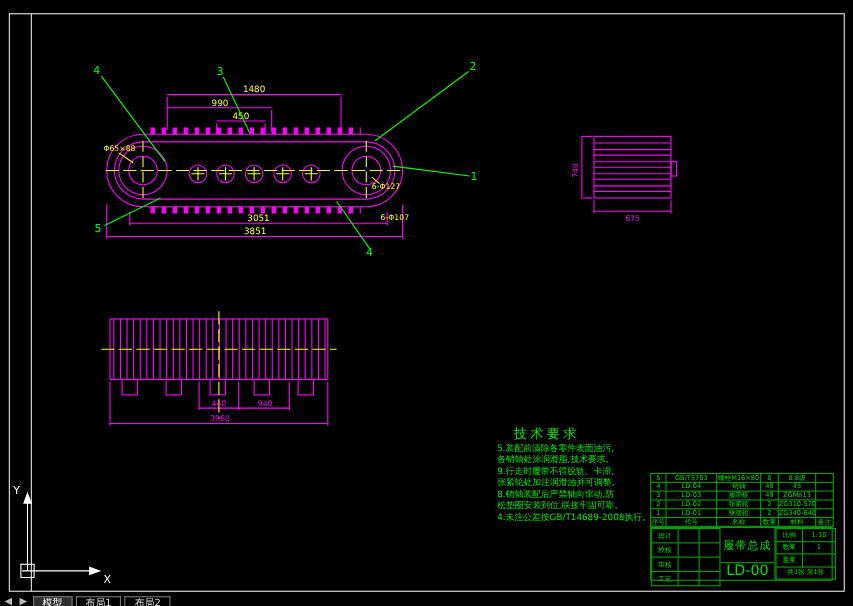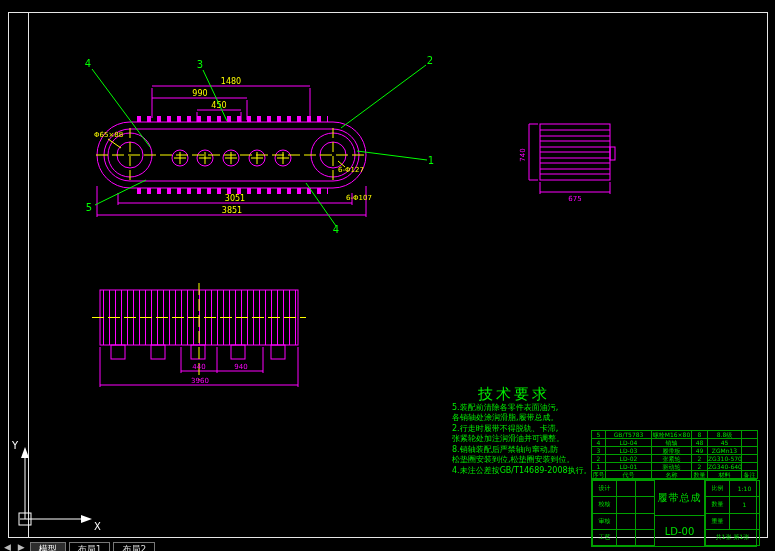--- a/index.html
+++ b/index.html
@@ -8,51 +8,51 @@
     position: relative; width: 775px; height: 551px;
     background: #000; overflow: hidden;
     font-family: "DejaVu Sans", "Liberation Sans", sans-serif;
   }
   .canvas { position: absolute; left: 0; top: 0; }
 
   .tech {
     position: absolute; left: 452px; top: 389px;
     color: #00ee00; font-size: 8px; line-height: 10.5px; white-space: nowrap;
   }
-  .tech .tech-title { font-size: 15px; letter-spacing: 3px; margin: 0 0 3px 26px; }
+  .tech .tech-title { font-size: 12px; letter-spacing: 3px; margin: 0 0 3px 15px; }
   .tech .tr-line { display: block; }
 
   table.parts {
     position: absolute; left: 591px; top: 430px; width: 166px;
     border-collapse: collapse; table-layout: fixed;
   }
   table.parts td {
     border: 1px solid #00a000; color: #00e000;
     font-size: 6px; line-height: 7px; height: 7px; padding: 0;
     text-align: center; white-space: nowrap; overflow: hidden;
   }
 
   .tblock {
-    position: absolute; left: 591px; top: 479px; width: 166px; height: 68px;
+    position: absolute; left: 591px; top: 479px; width: 166px; height: 49px;
     display: flex; border: 1px solid #00a000; color: #00e000;
   }
   .tb-left, .tb-right { border-collapse: collapse; table-layout: fixed; flex: none; }
   .tb-left { width: 62px; }
   .tb-left td, .tb-right td {
     border: 1px solid #00a000; color: #00e000; font-size: 6px;
     padding: 0; text-align: center; white-space: nowrap; overflow: hidden;
   }
   .tb-left td { height: 13px; }
   .tb-right td { height: 11px; }
   .tb-mid { width: 50px; flex: none; display: flex; flex-direction: column; border-right: 1px solid #00a000; }
   .tb-title {
     height: 36px; display: flex; align-items: center; justify-content: center;
     font-size: 10px; letter-spacing: 1px; border-bottom: 1px solid #00a000;
   }
-  .tb-dwg { flex: 1; display: flex; align-items: center; justify-content: center; font-size: 10px; }
+  .tb-dwg { flex: 1; display: flex; align-items: center; justify-content: center; font-size: 13px; }
   .tb-right { width: 54px; }
 
   .statusbar {
     position: absolute; left: 4px; top: 542px;
     display: flex; align-items: flex-start; gap: 3px;
     color: #ddd; font-size: 9px; line-height: 10px; white-space: nowrap;
   }
   .statusbar .nav { letter-spacing: 2px; color: #bbb; }
   .statusbar .tab { border: 1px solid #777; border-bottom: none; padding: 1px 8px 8px; }
   .statusbar .tab.active { background: #2e2e2e; color: #fff; }
@@ -209,25 +209,25 @@
       <g fill="#ffffff" stroke="none" font-size="10">
         <text x="12" y="449">Y</text>
         <text x="94" y="530">X</text>
       </g>
     </g>
   </svg>
 
   <div class="tech">
     <div class="tech-title">技术要求</div>
     <span class="tr-line">5.装配前清除各零件表面油污,</span>
-    <span class="tr-line">各销轴处涂润滑脂,履带总成。</span>
-    <span class="tr-line">2.行走时履带不得脱轨、卡滞,</span>
+    <span class="tr-line">各销轴处涂润滑脂,技术要求。</span>
+    <span class="tr-line">9.行走时履带不得脱轨、卡滞,</span>
     <span class="tr-line">张紧轮处加注润滑油并可调整。</span>
     <span class="tr-line">8.销轴装配后严禁轴向窜动,防</span>
-    <span class="tr-line">松垫圈安装到位,松垫圈安装到位。</span>
+    <span class="tr-line">松垫圈安装到位,联接牢固可靠。</span>
     <span class="tr-line">4.未注公差按GB/T14689-2008执行。</span>
   </div>
 
   <table class="parts">
     <colgroup>
       <col style="width:14px">
         <col style="width:46px">
         <col style="width:40px">
       <col style="width:16px">
         <col style="width:34px">

